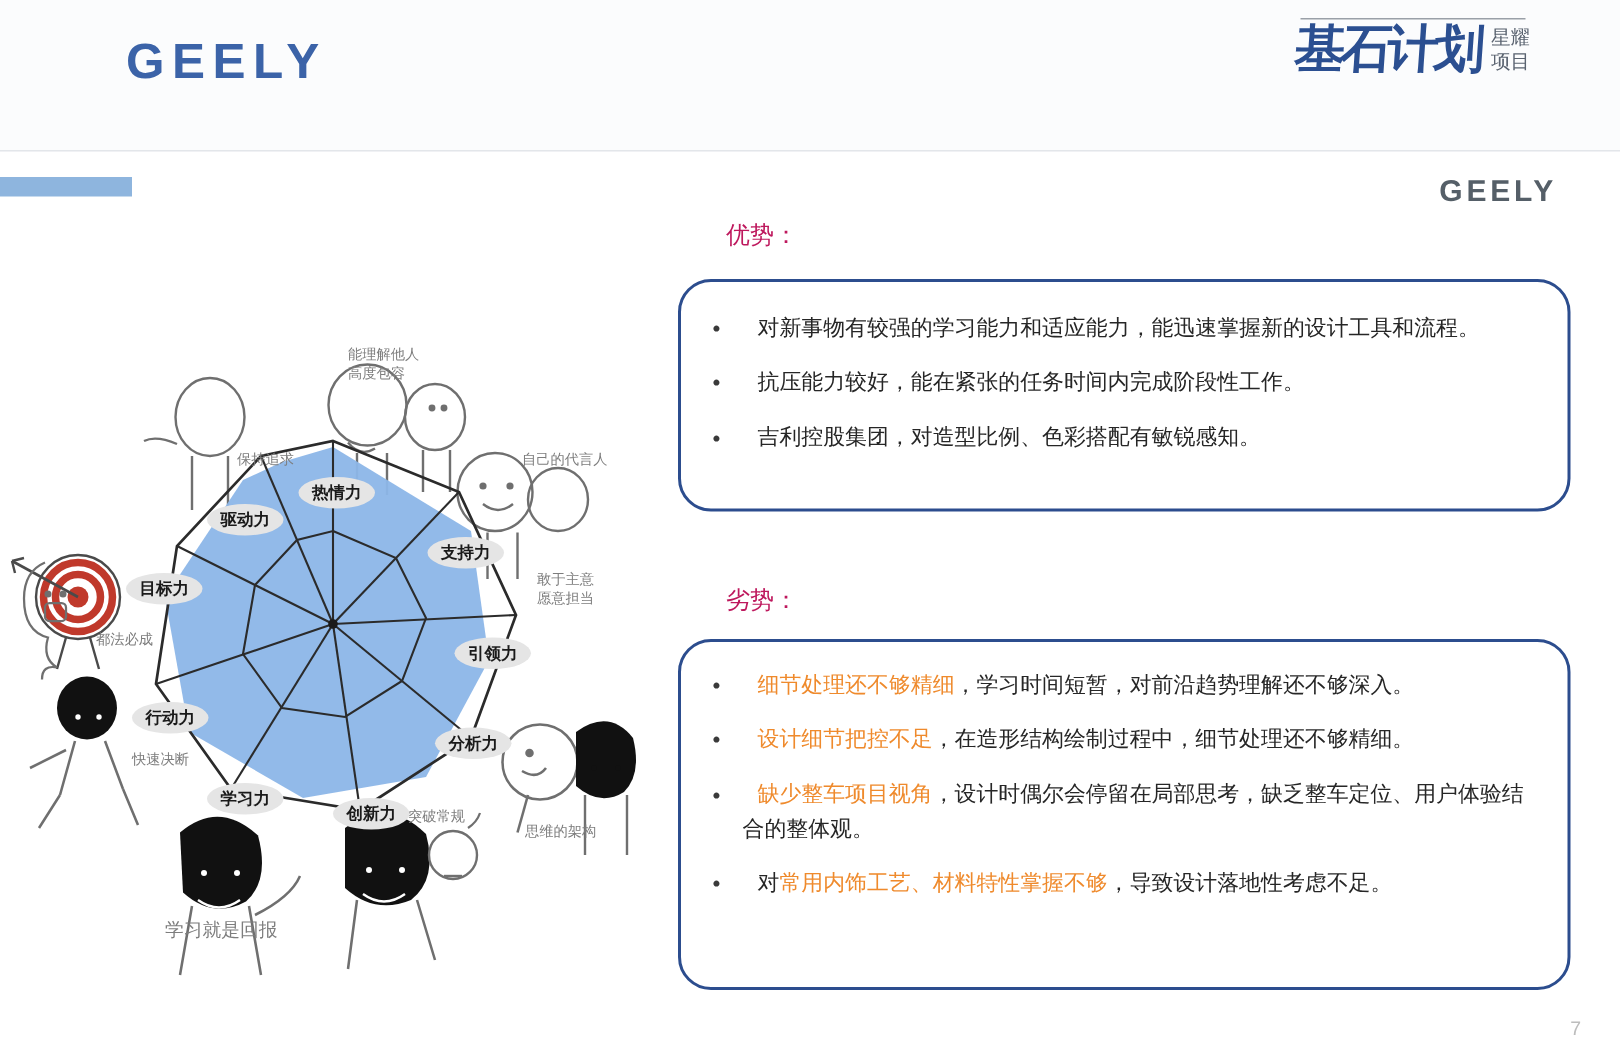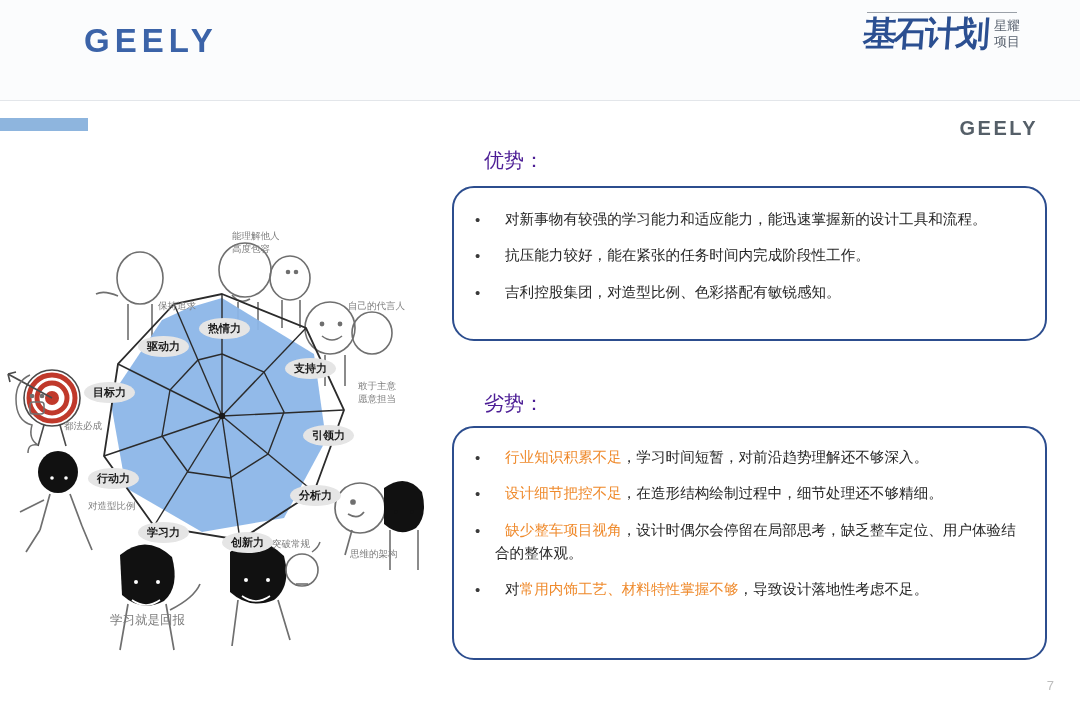--- a/index.html
+++ b/index.html
@@ -49,21 +49,21 @@
     font-family:"DejaVu Sans",sans-serif;
   }
   .geely-small{
     position:absolute;right:42px;top:117px;
     font-size:20px;font-weight:bold;letter-spacing:2.5px;color:#555f68;
     font-family:"Liberation Sans",sans-serif;
   }
 
   
   .panel-label{
-    position:absolute;font-size:20px;color:#4c1d95;
+    position:absolute;font-size:16px;color:#be185d;
     font-family:"DejaVu Sans",sans-serif;
   }
   .panel{
     position:absolute;border:2px solid #2c4d8e;border-radius:22px;
     box-sizing:border-box;background:#fff;
   }
   .bullet-row{display:flex;margin-bottom:13px;}
   .bullet-dot{
     width:20px;flex:0 0 20px;color:#3a3a3a;font-size:15px;line-height:1.55;
     text-align:left;padding-left:3px;
@@ -136,21 +136,21 @@
       <div class="bullet-row">
         <div class="bullet-dot">•</div>
         <div class="bullet-text">吉利控股集团，对造型比例、色彩搭配有敏锐感知。</div>
       </div>
     </div>
 
   <div class="panel-label" id="dis-label">劣势：</div>
   <div class="panel" id="dis-panel">
       <div class="bullet-row">
         <div class="bullet-dot">•</div>
-        <div class="bullet-text"><span class="hl">行业知识积累不足</span><span>，学习时间短暂，对前沿趋势理解还不够深入。</span></div>
+        <div class="bullet-text"><span class="hl">细节处理还不够精细</span><span>，学习时间短暂，对前沿趋势理解还不够深入。</span></div>
       </div>
       <div class="bullet-row">
         <div class="bullet-dot">•</div>
         <div class="bullet-text"><span class="hl">设计细节把控不足</span><span>，在造形结构绘制过程中，细节处理还不够精细。</span></div>
       </div>
       <div class="bullet-row">
         <div class="bullet-dot">•</div>
         <div class="bullet-text"><span class="hl">缺少整车项目视角</span><span>，设计时偶尔会停留在局部思考，缺乏整车定位、用户体验结合的整体观。</span></div>
       </div>
       <div class="bullet-row">
@@ -275,19 +275,19 @@
 
     
     <div class="hand" style="left:232px;top:30px;white-space:pre;text-align:left;">能理解他人
 高度包容</div>
     <div class="hand" style="left:158px;top:100px;">保持追求</div>
     <div class="hand" style="left:348px;top:100px;">自己的代言人</div>
     <div class="hand" style="left:358px;top:180px;white-space:pre;">敢于主意
 愿意担当</div>
     <div class="hand" style="left:350px;top:348px;">思维的架构</div>
     <div class="hand" style="left:272px;top:338px;">突破常规</div>
-    <div class="hand" style="left:88px;top:300px;">对造型比例</div>
+    <div class="hand" style="left:88px;top:300px;">快速决断</div>
     <div class="hand" style="left:64px;top:220px;">都法必成</div>
     <div class="hand" style="left:110px;top:412px;font-size:12.5px;">学习就是回报</div>
   </div>
 
   <div class="page-num">7</div>
 </div>
 
 </body></html>

